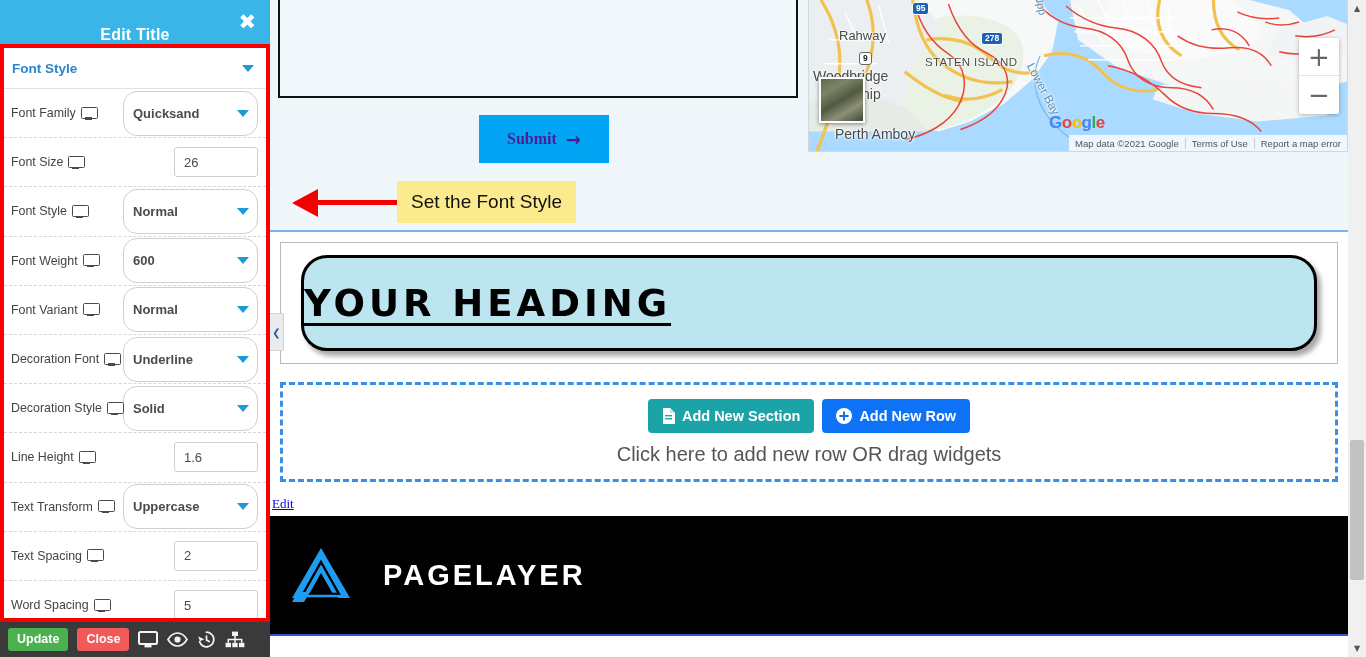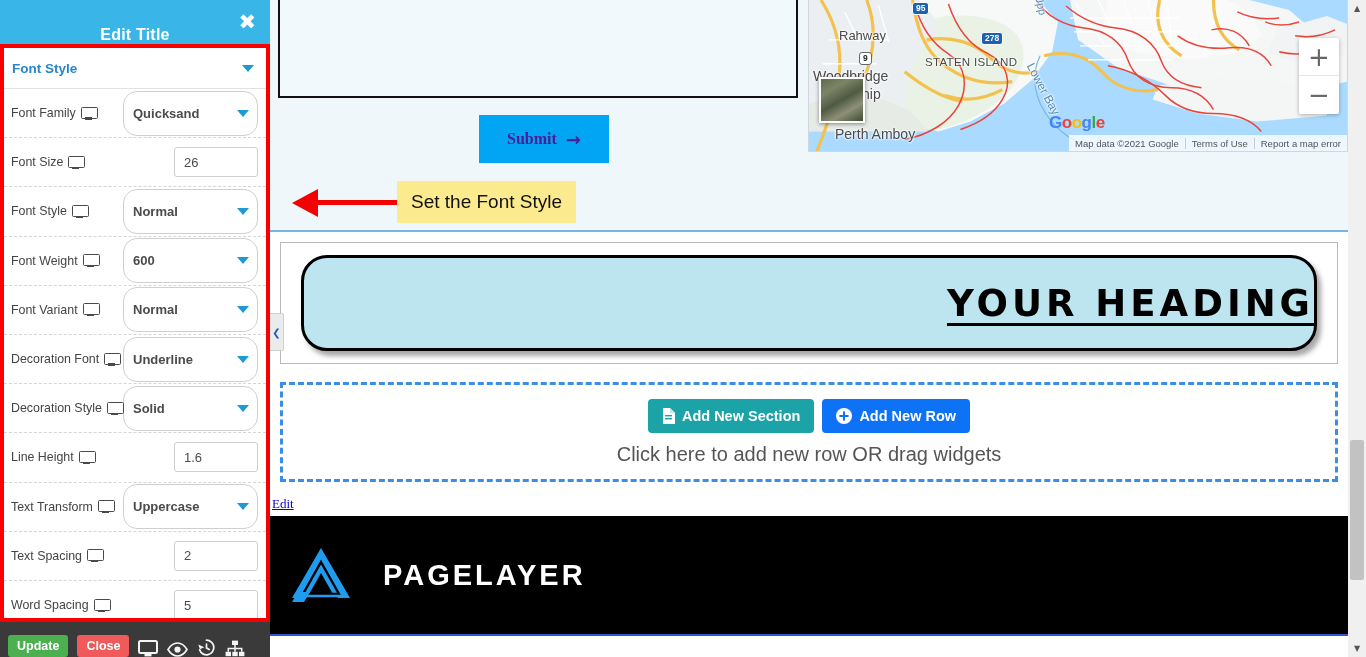--- a/index.html
+++ b/index.html
@@ -75,21 +75,21 @@
   }
   .select-box .val { font-size: 13px; color: #4b4b4b; font-weight: bold; }
   .input-box {
     width: 84px; height: 30px; border: 1px solid #cfcfcf; border-radius: 3px;
     background: #fff; display: flex; align-items: center; padding: 8px 9px;
     font-size: 13px; color: #4b4b4b; cursor: text;
   }
 
   #panel-footer {
     flex: 0 0 35px; height: 35px; background: #3a3a3a;
-    display: flex; align-items: flex-end; gap: 9px; padding: 0 8px; z-index: 50;
+    display: flex; align-items: center; gap: 9px; padding: 0 8px; z-index: 50;
   }
   .btn-update, .btn-close {
     font-size: 12.5px; font-weight: bold; color: #fff; border-radius: 3px;
     padding: 4px 9px; cursor: pointer; line-height: 1.15;
   }
   .btn-update { background: #4caf50; }
   .btn-close  { background: #f05a5a; }
   .tb-ico { color: #fff; opacity: .95; cursor: pointer; display: flex; align-items: center; }
 
   
@@ -189,21 +189,21 @@
   
   #heading-pane {
     position: relative; height: 142px; background: #fff; padding: 10px;
   }
   #heading-frame {
     height: 122px; border: 1px solid #b9b9b9; background: #fff;
     display: flex; align-items: center; justify-content: center; padding: 12px 20px;
   }
   #heading-box {
     width: 100%; height: 96px; background: #bde5f0; border: 3px solid #000;
-    border-radius: 26px; display: flex; align-items: center; justify-content: flex-end;
+    border-radius: 26px; display: flex; align-items: center; justify-content: flex-start;
     box-shadow: 4px 5px 5px rgba(0,0,0,.35);
   }
   #heading-text {
     font-family: "DejaVu Sans", sans-serif; font-size: 37px; font-weight: 600;
     letter-spacing: 4px; text-decoration: underline; text-decoration-thickness: 3px;
     text-underline-offset: 7px; color: #000;
   }
 
   
   #dropzone-pane { position: relative; height: 120px; padding: 8px 10px 0; }

